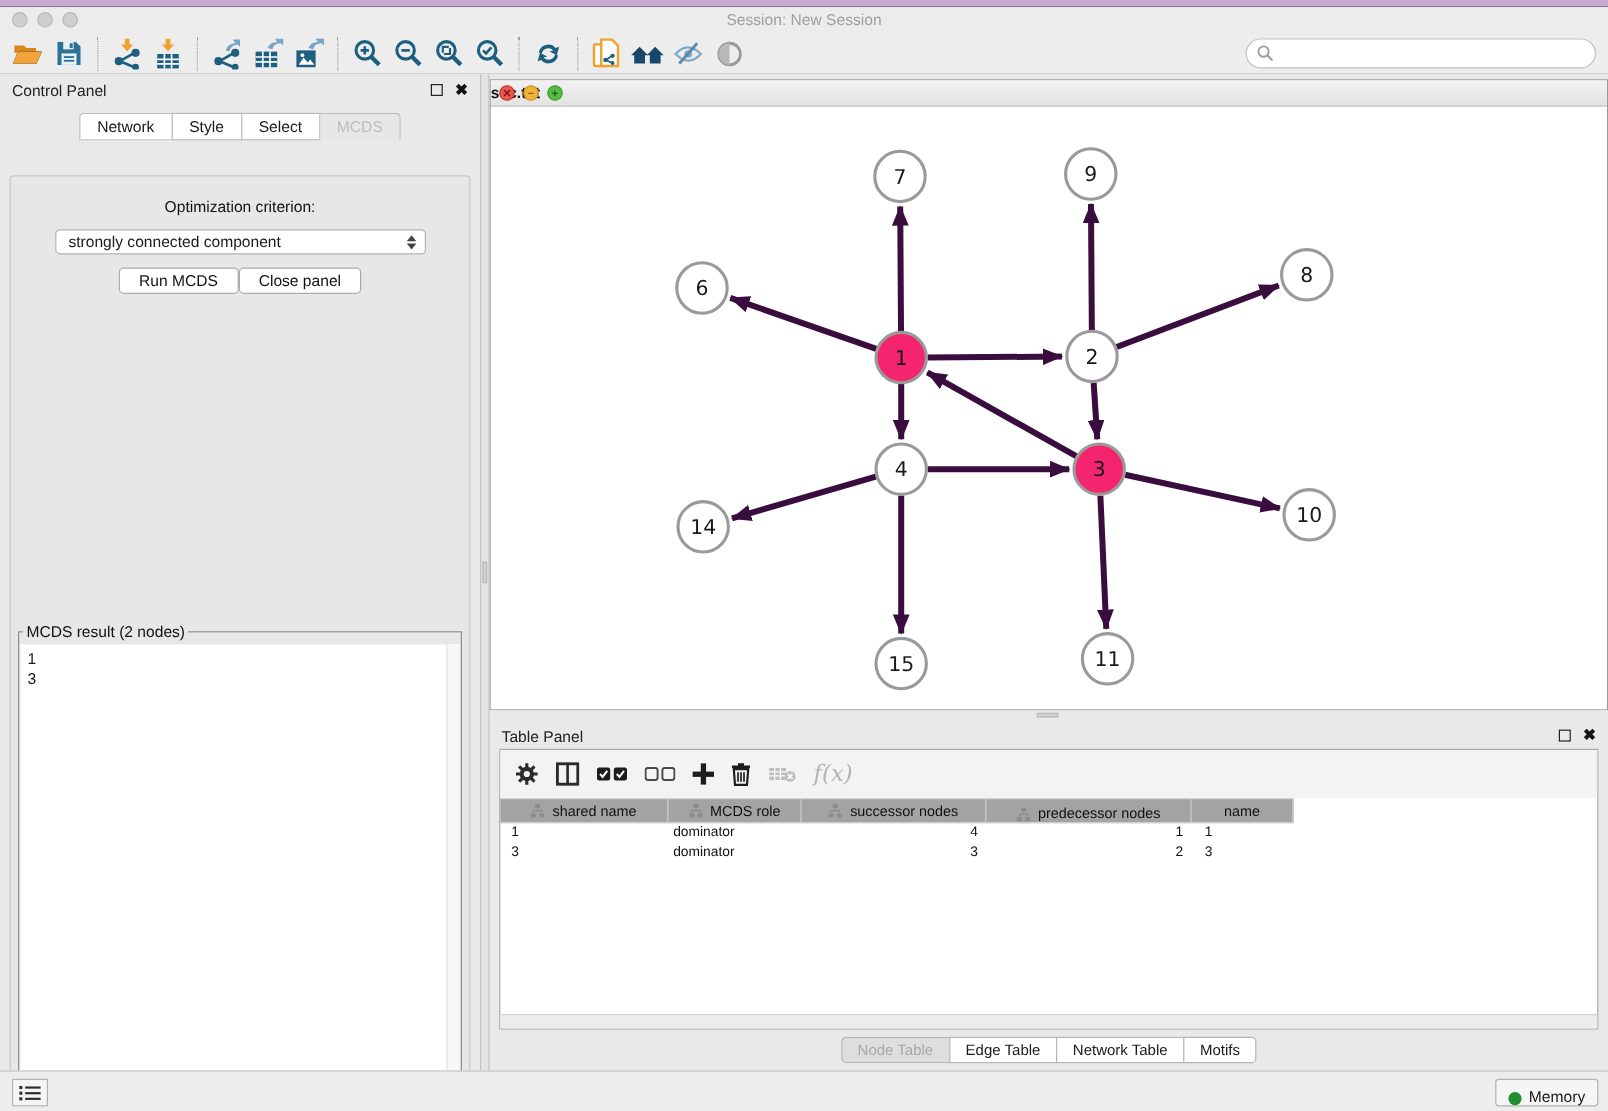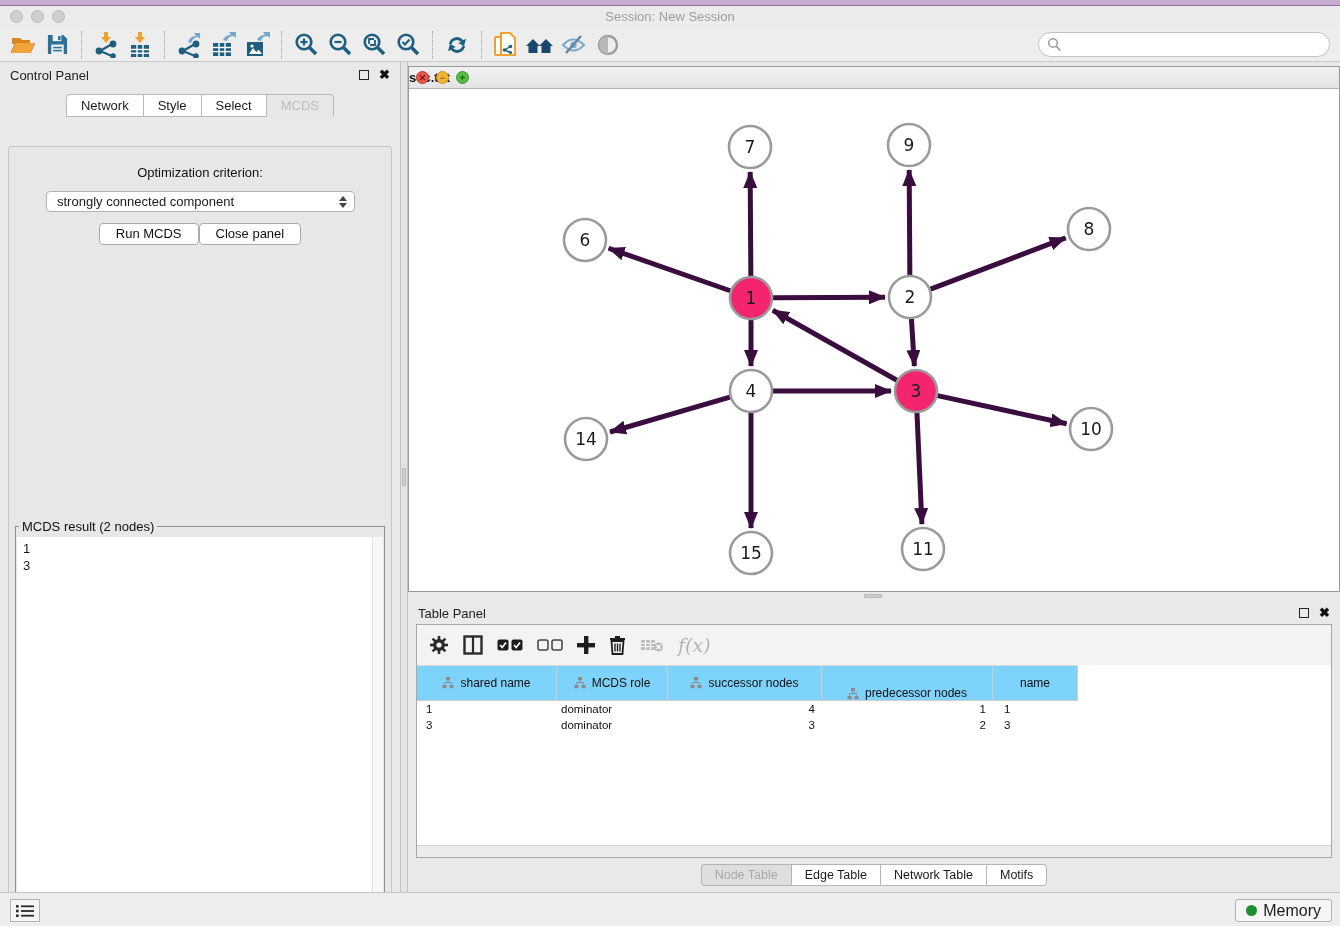--- a/index.html
+++ b/index.html
@@ -65,39 +65,39 @@
   .tl-green { background:#57ba47; border:1px solid #3f9a32; color:#14600e; }
   .net-canvas { position:absolute; left:0; top:22px; width:930px; height:502px; background:#fff; }
   .net-canvas svg text { font-family:"DejaVu Sans", sans-serif; font-size:17px; fill:#1a1a1a; }
 
   
   .tp { position:absolute; left:408px; top:538px; width:932px; height:292px; }
   .tp-body { position:absolute; left:8px; top:24px; width:916px; height:234px; background:#fff; border:1px solid #a8a8a8; }
   .tp-toolbar { height:40px; background:#f3f3f3; display:flex; align-items:center; padding-left:12px; gap:14px; }
   .tp-toolbar .ticn { display:flex; align-items:center; justify-content:center; }
   .fx { font-family:"DejaVu Serif", serif; font-style:italic; font-size:19px; color:#b3b3b3; }
-  .thead { display:flex; height:36px; border-top:1px solid #d5d5d5; border-bottom:1px solid #cfcfcf; width:661px; background:#7dd3fc; }
+  .thead { display:flex; height:21px; border-top:1px solid #d5d5d5; border-bottom:1px solid #cfcfcf; width:661px; background:#a3a3a3; }
   .th { display:flex; align-items:center; justify-content:center; gap:6px; font-size:12px; color:#111; border-right:1px solid #cfcfcf; height:100%; }
   .th:nth-child(1){ width:140px; } .th:nth-child(2){ width:111px; } .th:nth-child(3){ width:154px; } .th:nth-child(4){ width:171px;align-items:flex-end; } .th:nth-child(5){ width:85px; border-right:1px solid #cfcfcf; }
   .trow { display:flex; height:16px; font-size:11.5px; color:#111; }
   .td { height:100%; line-height:16px; }
   .td.c0 { width:140px; padding-left:9px; } .td.c1 { width:111px; padding-left:4px; }
   .td.c2 { width:154px; text-align:right; padding-right:7px; } .td.c3 { width:171px; text-align:right; padding-right:7px; }
   .td.c4 { width:85px; padding-left:11px; }
   .tp-hscroll { position:absolute; left:0; bottom:0; width:914px; height:12px; background:#ececec; border-top:1px solid #d2d2d2; }
   .tp-tabs { position:absolute; left:0; top:264px; width:932px; display:flex; justify-content:center; }
   .btab { height:22px; line-height:21px; padding:0 13px; background:#fff; border:1px solid #b5b5b5; border-right:none; font-size:12.5px; }
   .btab:first-child { border-radius:4px 0 0 4px; }
   .btab.last { border-right:1px solid #b5b5b5; border-radius:0 4px 4px 0; }
   .btab.selected { background:#dedede; color:#a8a8a8; }
 
   
   .statusbar { position:absolute; left:0; top:892px; width:1340px; height:34px; background:#ededed; border-top:1px solid #c6c6c6; }
   .status-left-btn { position:absolute; left:10px; top:6px; width:30px; height:23px; background:#f5f5f5; border:1px solid #b3b3b3; display:flex; align-items:center; justify-content:center; }
-  .memory-btn { position:absolute; right:8px; top:6px; height:23px; background:#f5f5f5; border:1px solid #b3b3b3; border-radius:3px; display:flex; align-items:center; gap:6px; padding:0 10px; font-size:16px; }
+  .memory-btn { position:absolute; right:8px; top:6px; height:23px; background:#f5f5f5; border:1px solid #b3b3b3; border-radius:3px; display:flex; align-items:flex-end; gap:6px; padding:0 10px; font-size:13px; }
   .memory-dot { width:11px; height:11px; border-radius:50%; background:#1e8e2e; }
 </style>
 </head>
 <body>
 
 <div class="accent-strip"></div>
 <div class="titlebar">
   <div class="traffic-inactive">
     <span></span>
     <span></span>

